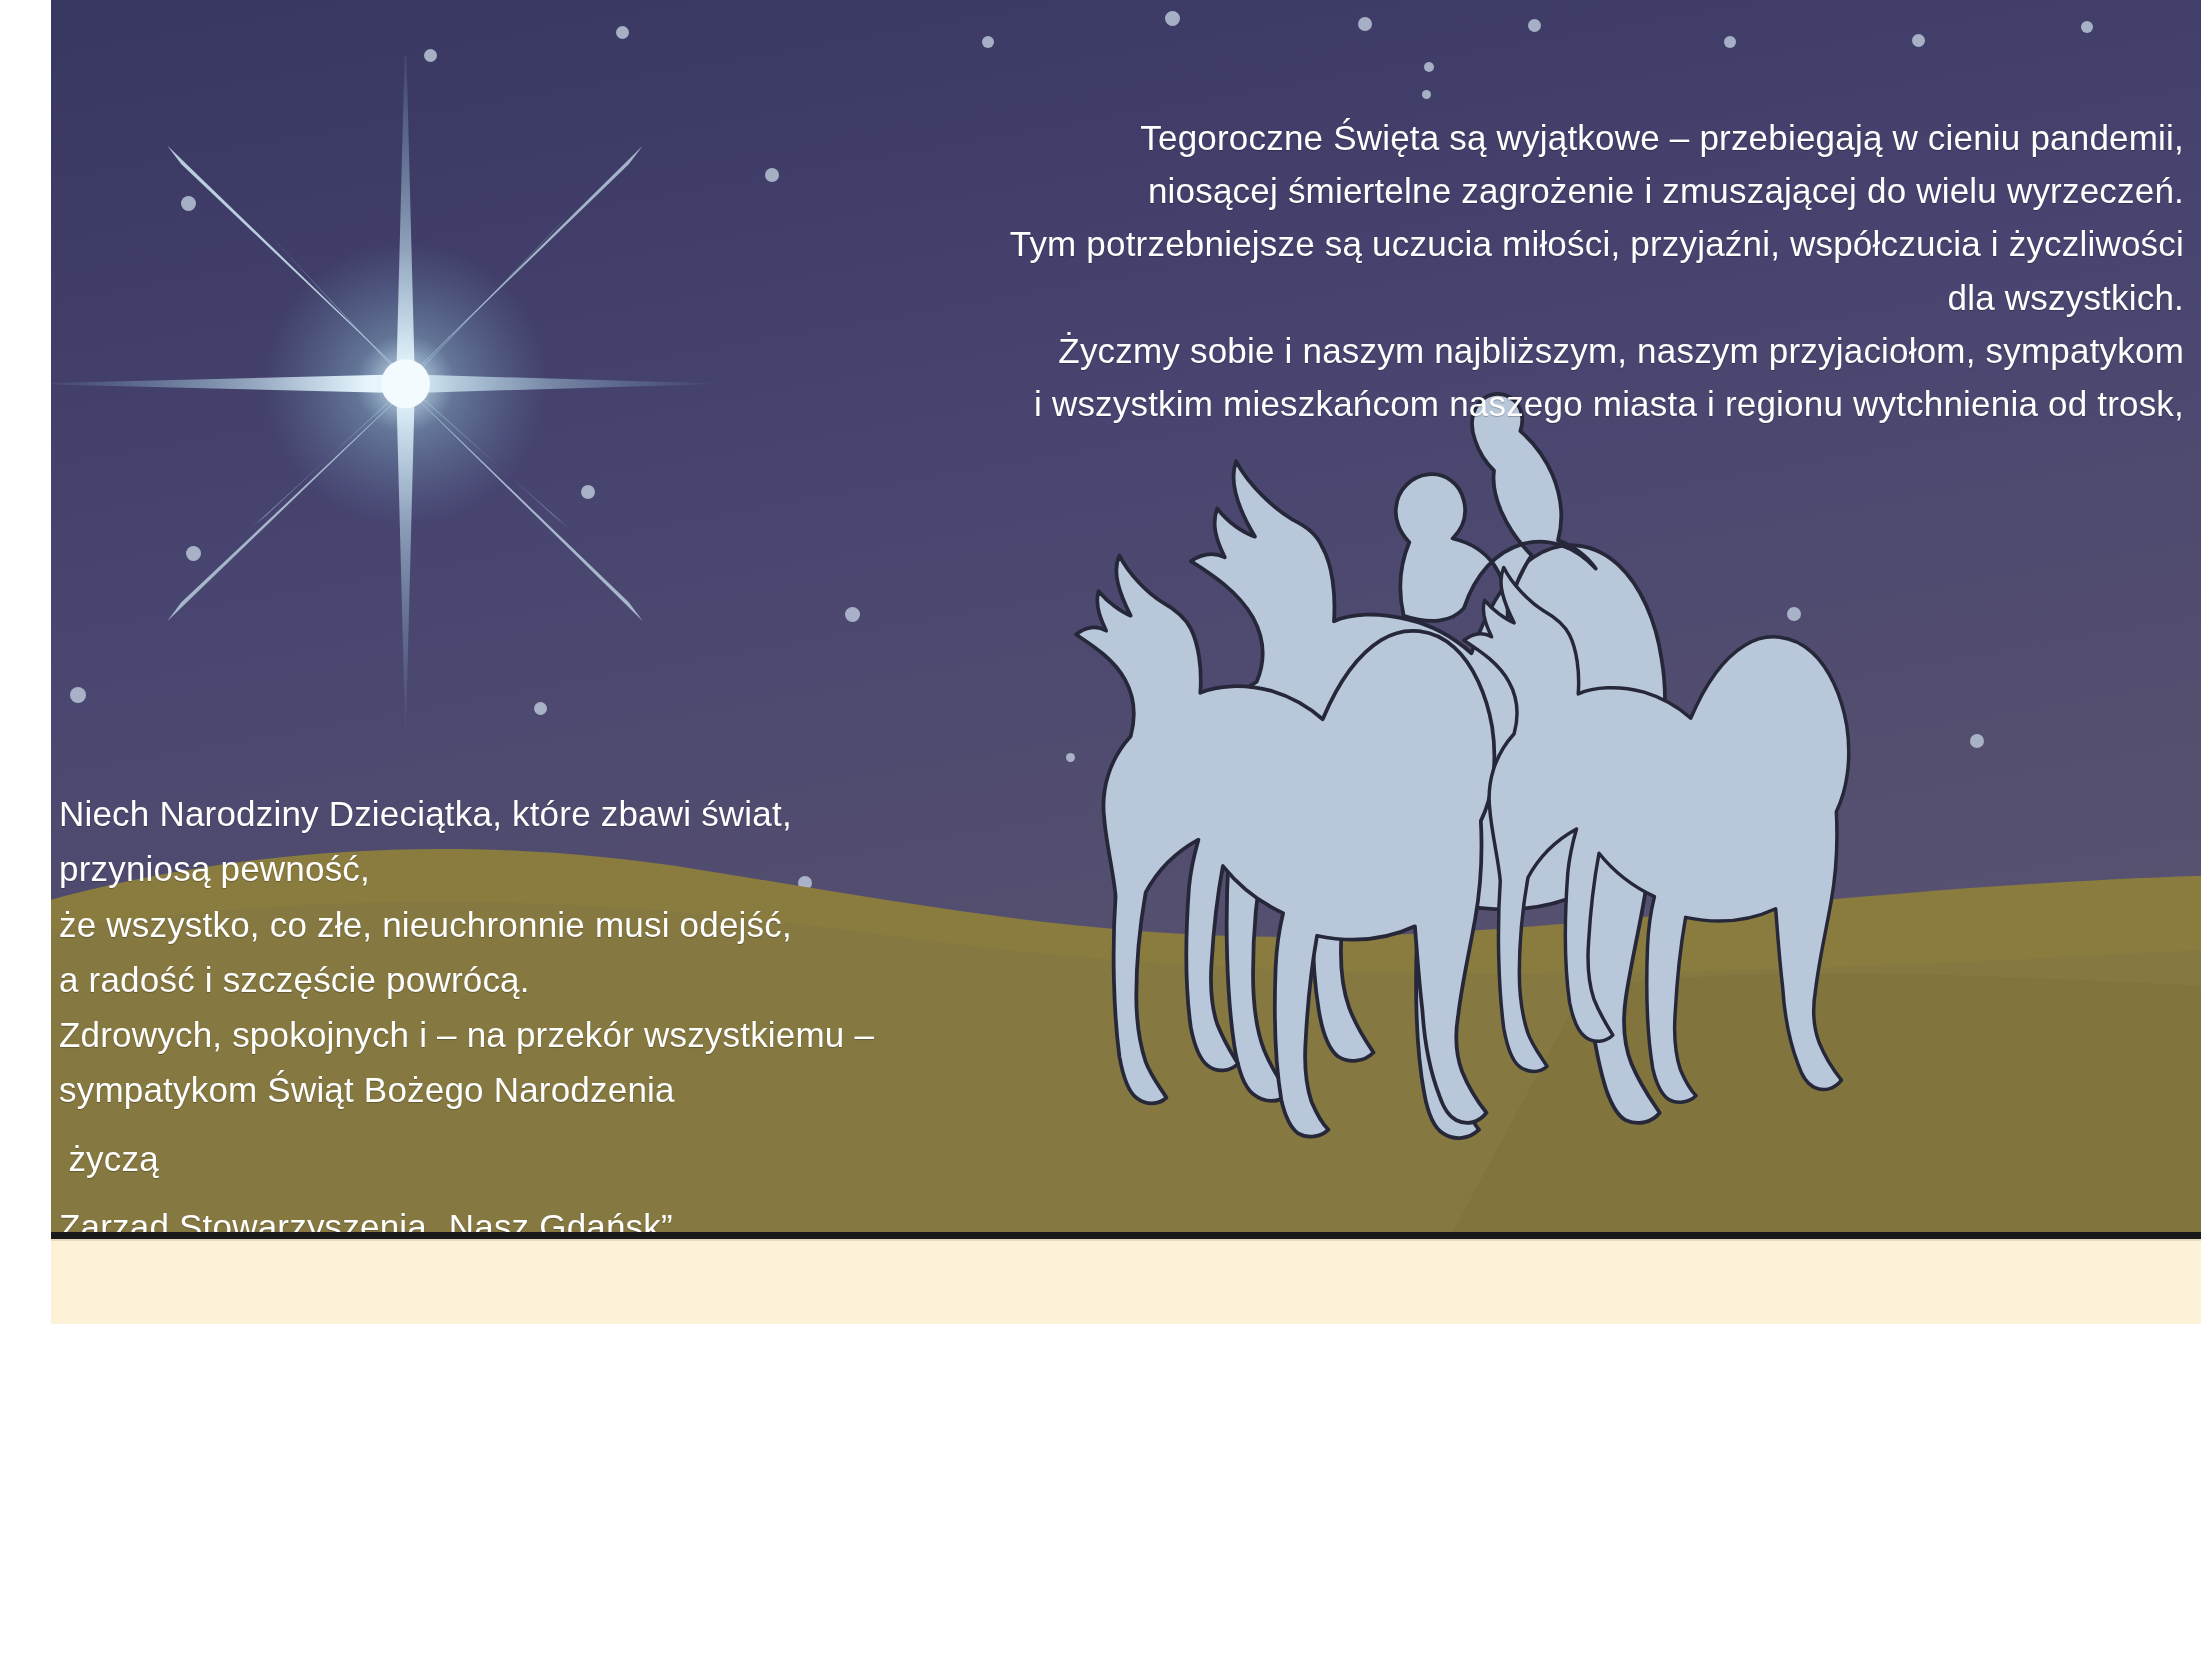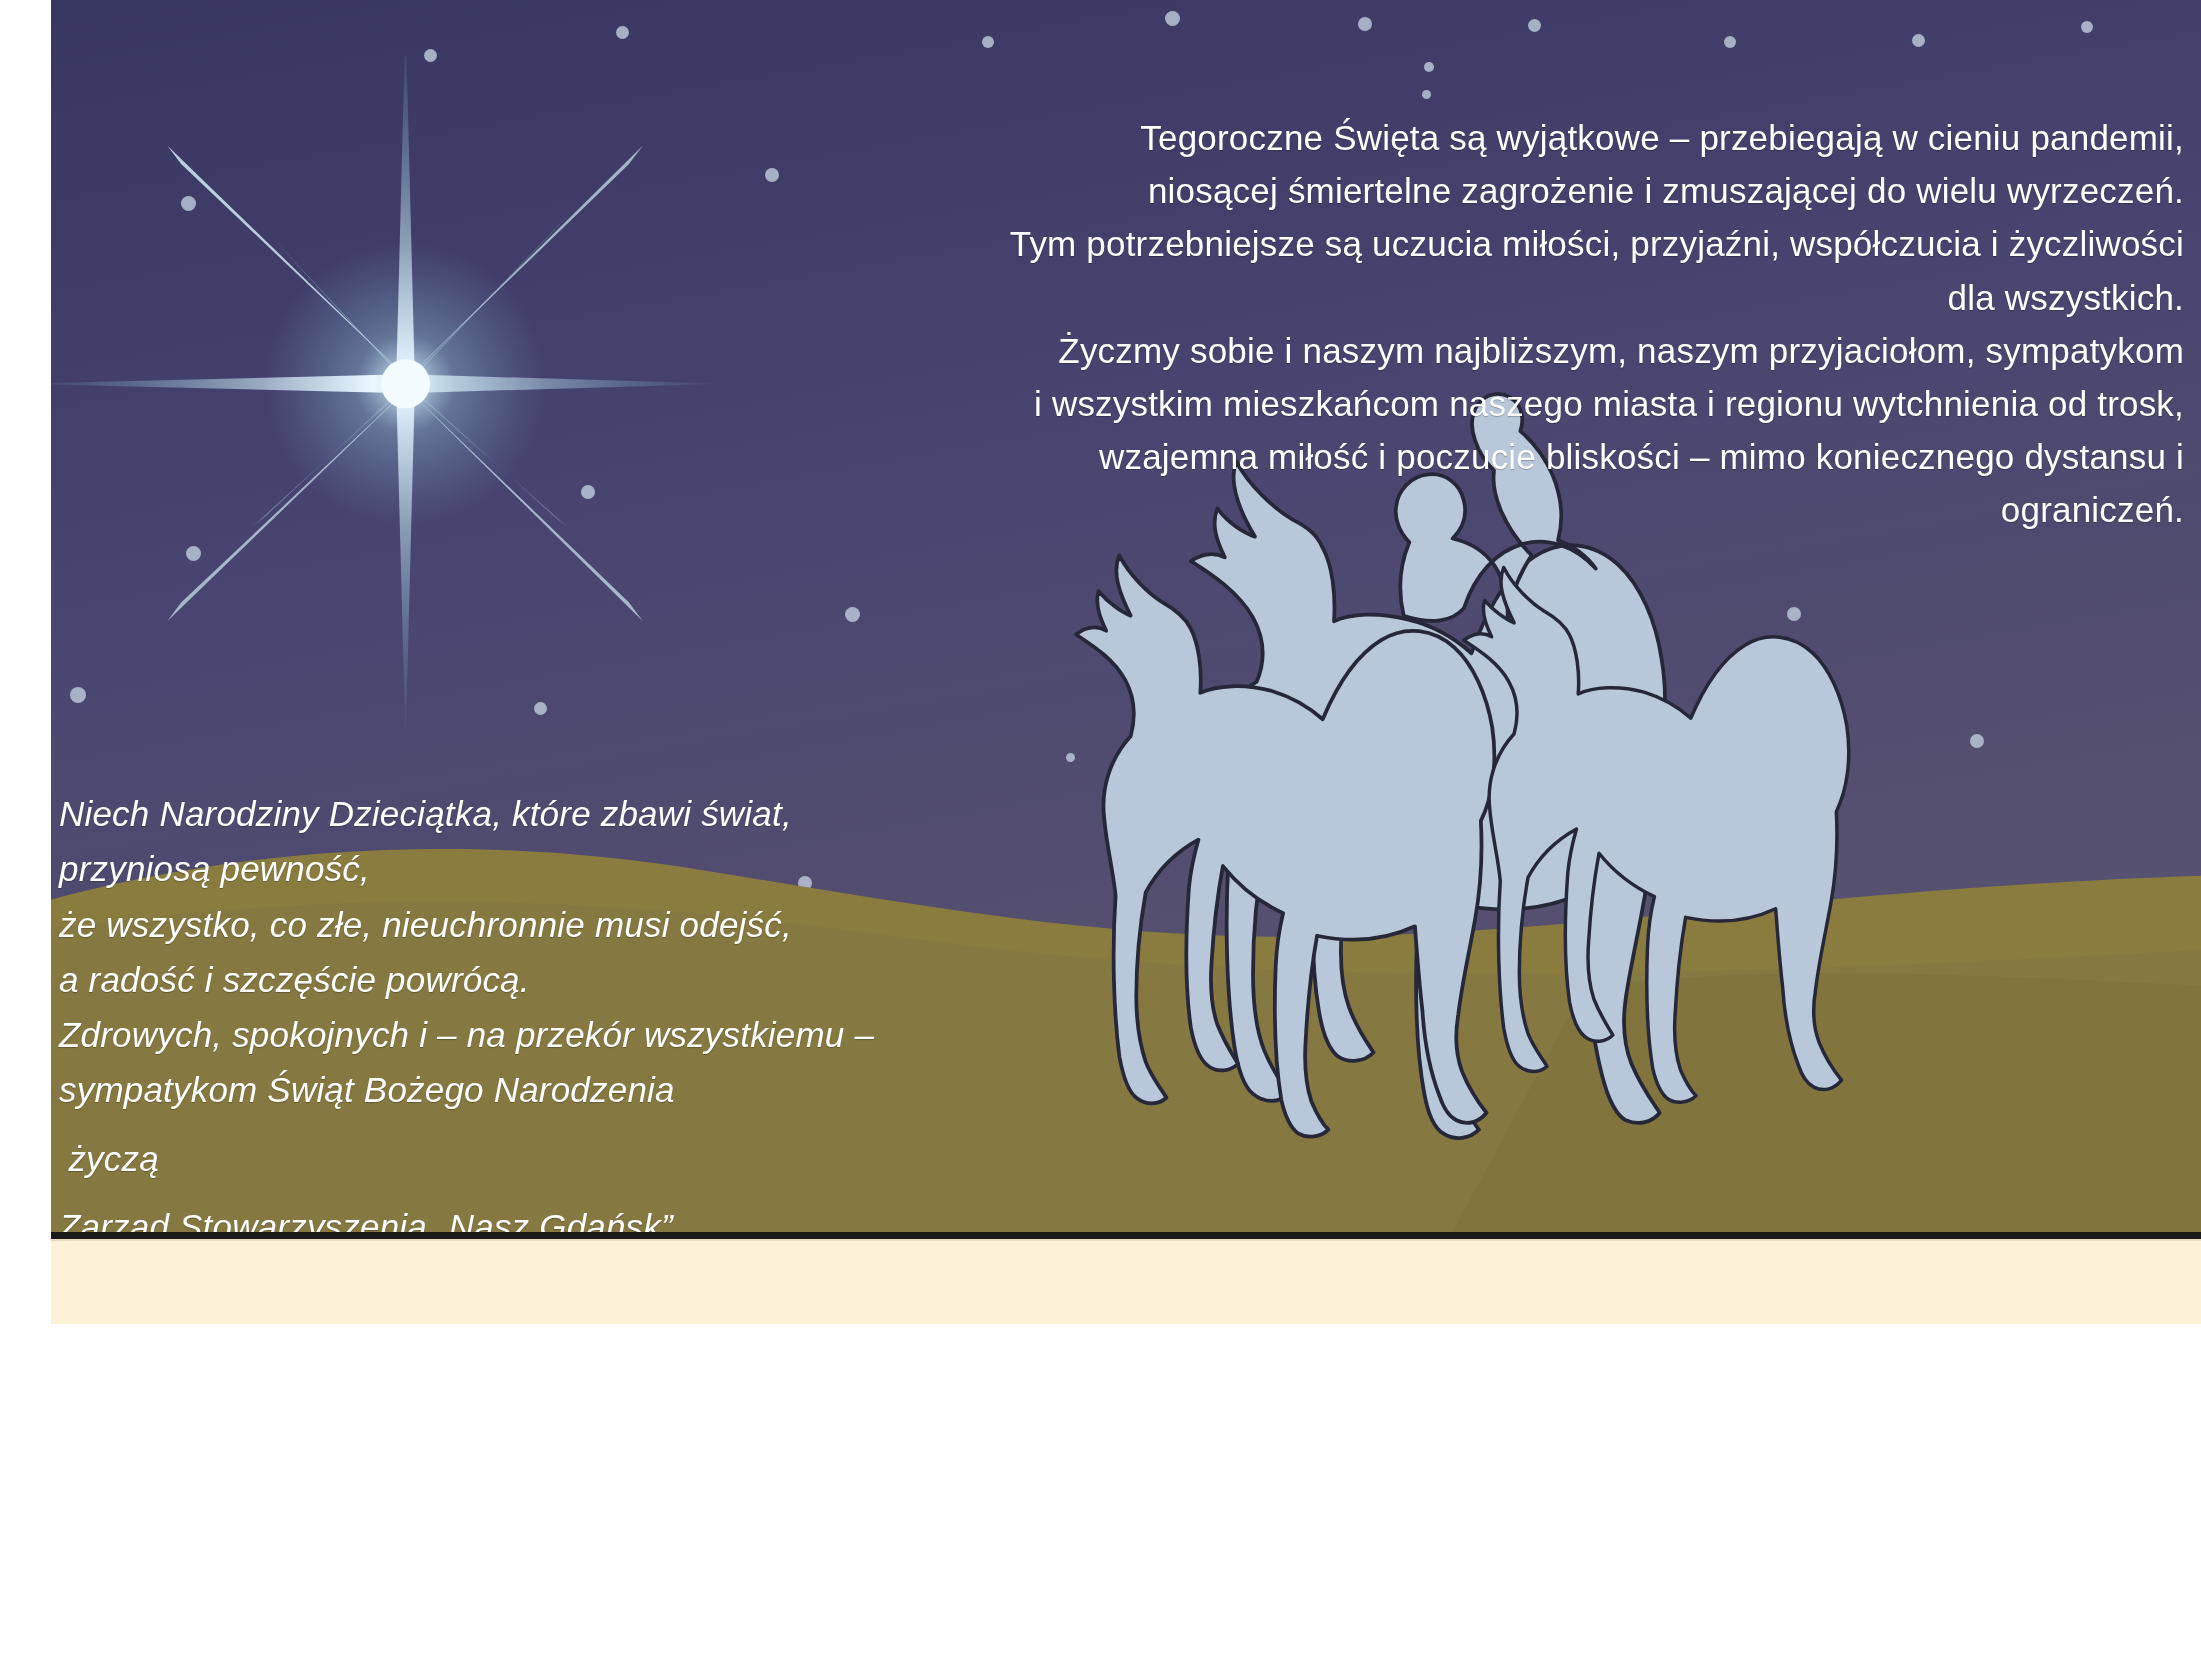--- a/index.html
+++ b/index.html
@@ -79,21 +79,20 @@
   .wish-left {
     position: absolute;
     left: 19px;
     top: 786px;
     width: 1008px;
     color: #ffffff;
     font-size: 35px;
     line-height: 1.58;
     letter-spacing: 0.2px;
     text-shadow: 0 0.9px 0.9px rgba(0,0,0,.25);
-    font-style: italic;
   }
   .wish-left .spacer {
     display: block;
     height: 13px;
   }
   .wish-left .indent {
     padding-left: 9.4px;
   }
 
   
@@ -383,21 +382,20 @@
       </g>
     </g>
   </svg>
 
   <div class="wish-top">
     <div>Tegoroczne Święta są wyjątkowe – przebiegają w cieniu pandemii,</div>
     <div>niosącej śmiertelne zagrożenie i zmuszającej do wielu wyrzeczeń.</div>
     <div>Tym potrzebniejsze są uczucia miłości, przyjaźni, współczucia i życzliwości dla wszystkich.</div>
     <div>Życzmy sobie i naszym najbliższym, naszym przyjaciołom, sympatykom</div>
     <div>i wszystkim mieszkańcom naszego miasta i regionu wytchnienia od trosk,</div>
-    <div>wzajemna miłość i poczucie bliskości – mimo koniecznego dystansu i ograniczeń.</div>
   </div>
 
   <div class="wish-left">
     <div>Niech Narodziny Dzieciątka, które zbawi świat,</div>
     <div>przyniosą pewność,</div>
     <div>że wszystko, co złe, nieuchronnie musi odejść,</div>
     <div>a radość i szczęście powrócą.</div>
     <div>Zdrowych, spokojnych i – na przekór wszystkiemu –</div>
     <div>sympatykom Świąt Bożego Narodzenia</div>
     <span class="spacer"></span>

